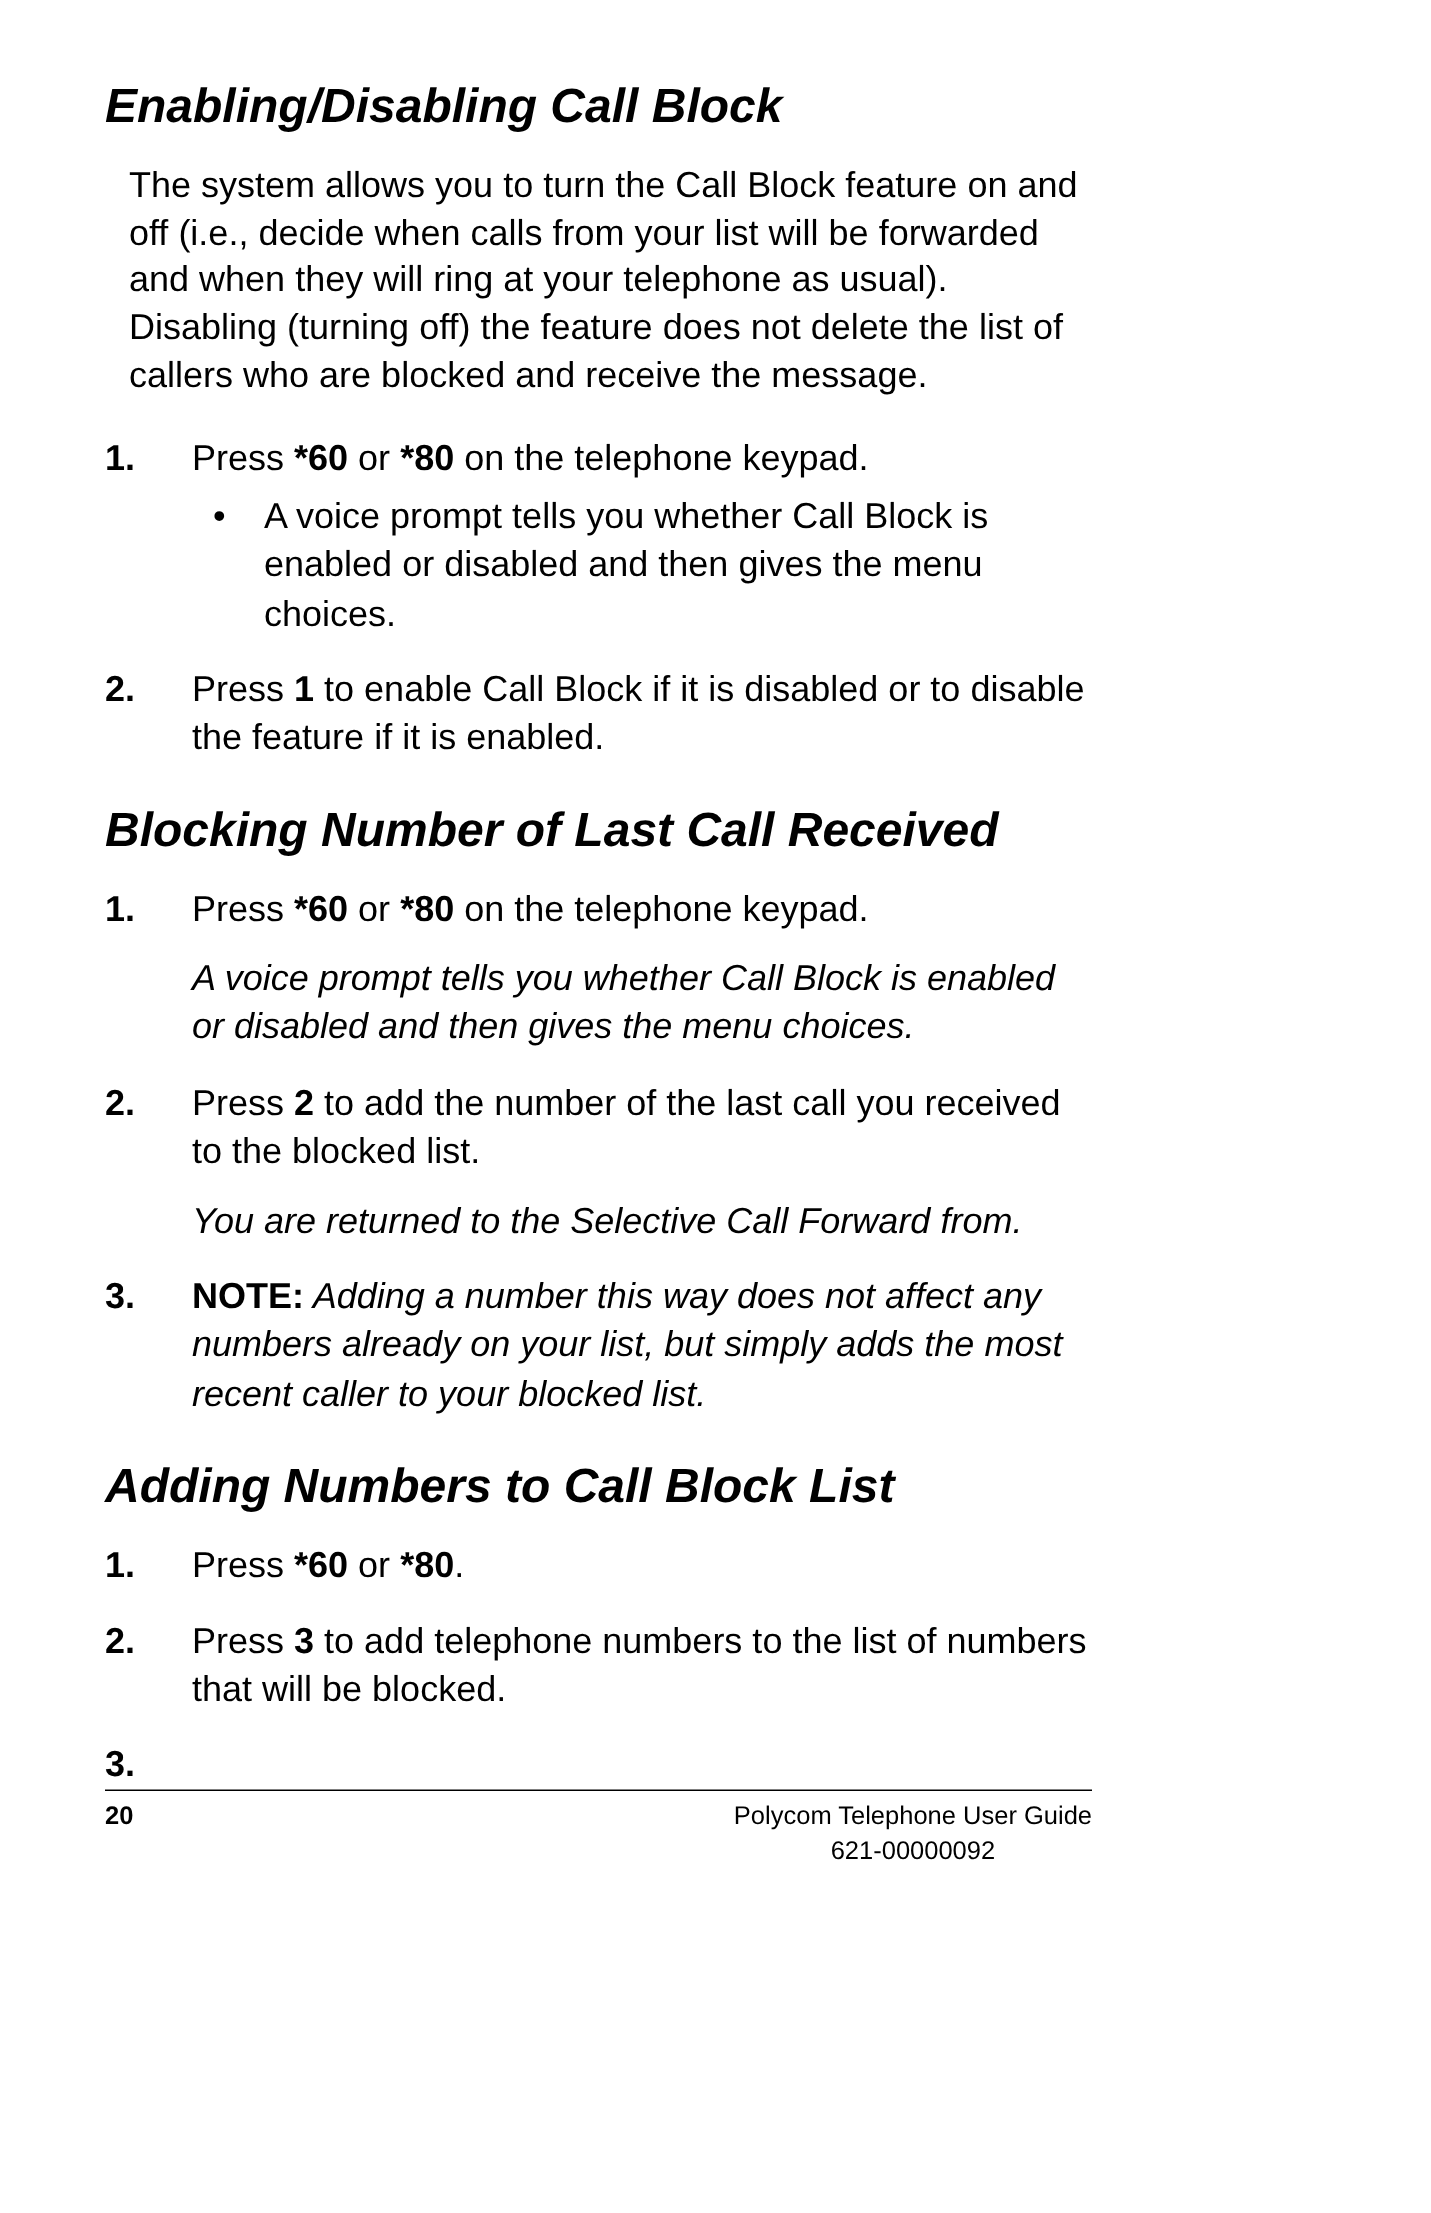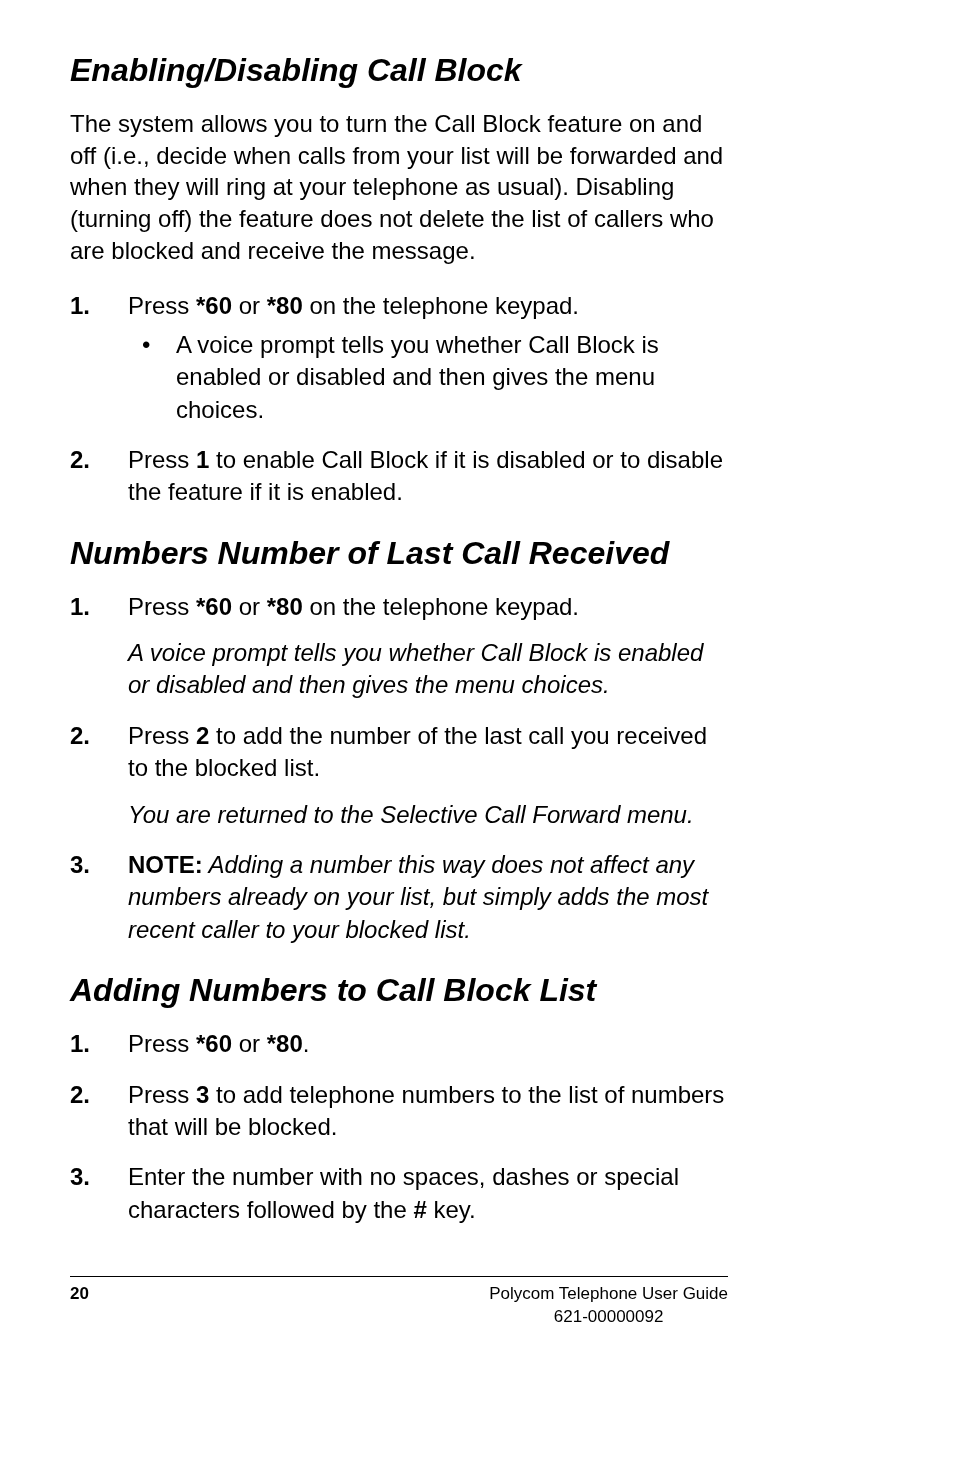--- a/index.html
+++ b/index.html
@@ -19,21 +19,21 @@
   h2.section {
     font-style: italic;
     font-weight: bold;
     font-size: 32px;
     margin: 0 0 18px 0;
     line-height: 1.25;
   }
   p.body {
     font-size: 24px;
     line-height: 1.32;
-    margin: 0 0 24px 0;
+    margin: 0 0 24px 16px;
   }
   ol.num {
     list-style: none;
     padding: 0;
     margin: 0 0 24px 0;
   }
   ol.num > li {
     font-size: 24px;
     line-height: 1.35;
     padding-left: 58px;
@@ -124,36 +124,36 @@
       </ul>
     </li>
     <li>
       <span class="marker">2.</span>
       <span>
         <span>Press </span><b>1</b><span> to enable Call Block if it is disabled or to disable the feature if it is enabled.</span>
       </span>
     </li>
   </ol>
 
-  <h2 class="section">Numbers Number of Last Call Received</h2>
+  <h2 class="section">Blocking Number of Last Call Received</h2>
 
   <ol class="num">
     <li>
       <span class="marker">1.</span>
       <span>
         <span>Press </span><b>*60</b><span> or </span><b>*80</b><span> on the telephone keypad.</span>
       </span>
       <span class="italic-block">A voice prompt tells you whether Call Block is enabled or disabled and then gives the menu choices.</span>
     </li>
     <li>
       <span class="marker">2.</span>
       <span>
         <span>Press </span><b>2</b><span> to add the number of the last call you received to the blocked list.</span>
       </span>
-      <span class="italic-block">You are returned to the Selective Call Forward menu.</span>
+      <span class="italic-block">You are returned to the Selective Call Forward from.</span>
     </li>
     <li>
       <span class="marker">3.</span>
       <span class="note-block">
         <span class="note-label">NOTE:</span><i> Adding a number this way does not affect any numbers already on your list, but simply adds the most recent caller to your blocked list.</i>
       </span>
     </li>
   </ol>
 
   <h2 class="section">Adding Numbers to Call Block List</h2>
@@ -166,23 +166,20 @@
       </span>
     </li>
     <li>
       <span class="marker">2.</span>
       <span>
         <span>Press </span><b>3</b><span> to add telephone numbers to the list of numbers that will be blocked.</span>
       </span>
     </li>
     <li>
       <span class="marker">3.</span>
-      <span>
-        <span>Enter the number with no spaces, dashes or special characters followed by the </span><b>#</b><span> key.</span>
-      </span>
     </li>
   </ol>
 
   <div class="footer-rule"></div>
   <div class="footer">
     <div class="footer-left">
       <span class="pageno">20</span>
     </div>
     <div class="footer-right">
       <div>Polycom Telephone User Guide</div>

